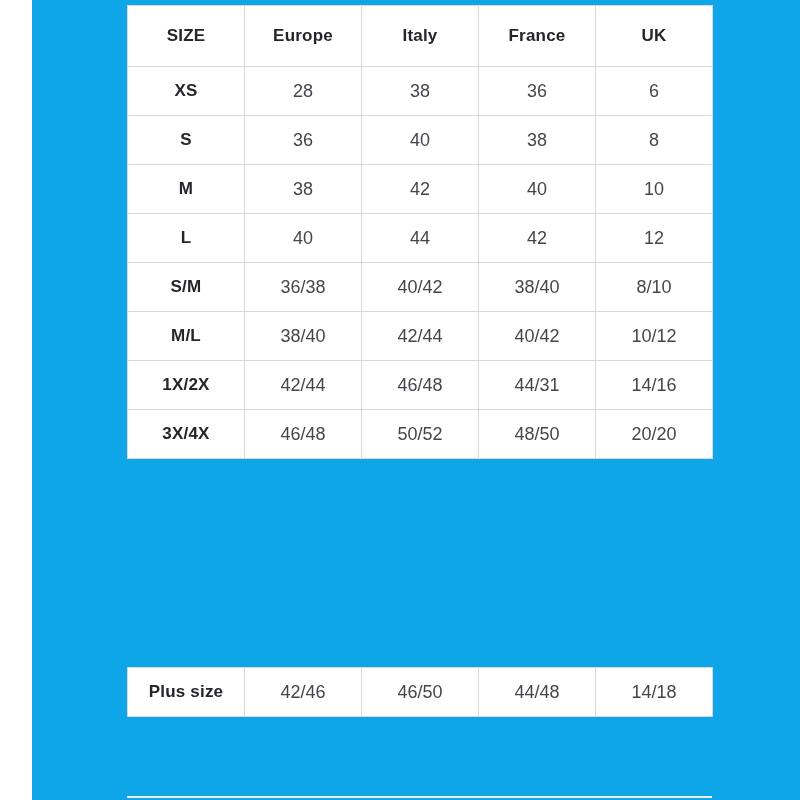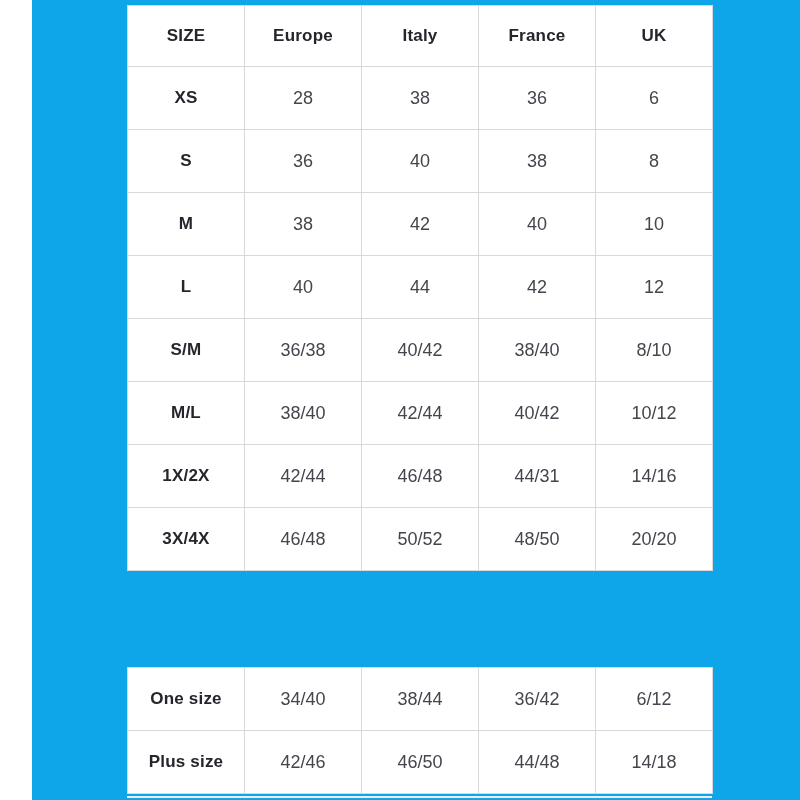--- a/index.html
+++ b/index.html
@@ -30,21 +30,21 @@
     padding: 0;
     background: #ffffff;
   }
   .conv thead th {
     height: 60px;
     font-size: 17px;
     font-weight: 700;
     color: #25252c;
     letter-spacing: 0.2px;
   }
-  .conv tbody tr { height: 63px; }
+  .conv tbody tr { height: 49px; }
   .conv tbody th {
     font-size: 17px;
     font-weight: 700;
     color: #25252c;
     letter-spacing: 0.2px;
   }
   .conv tbody td {
     font-size: 18px;
     font-weight: 400;
     color: #45454d;
@@ -145,27 +145,20 @@
   <table class="conv" id="special-size-table">
     <colgroup>
         <col>
         <col>
         <col>
         <col>
         <col>
       </colgroup>
     <tbody>
       <tr>
-        <th>One size</th>
-        <td>34/40</td>
-        <td>38/44</td>
-        <td>36/42</td>
-        <td>6/12</td>
-      </tr>
-      <tr>
         <th>Plus size</th>
         <td>42/46</td>
         <td>46/50</td>
         <td>44/48</td>
         <td>14/18</td>
       </tr>
     </tbody>
   </table>
 
   <div class="partial-line"></div>

